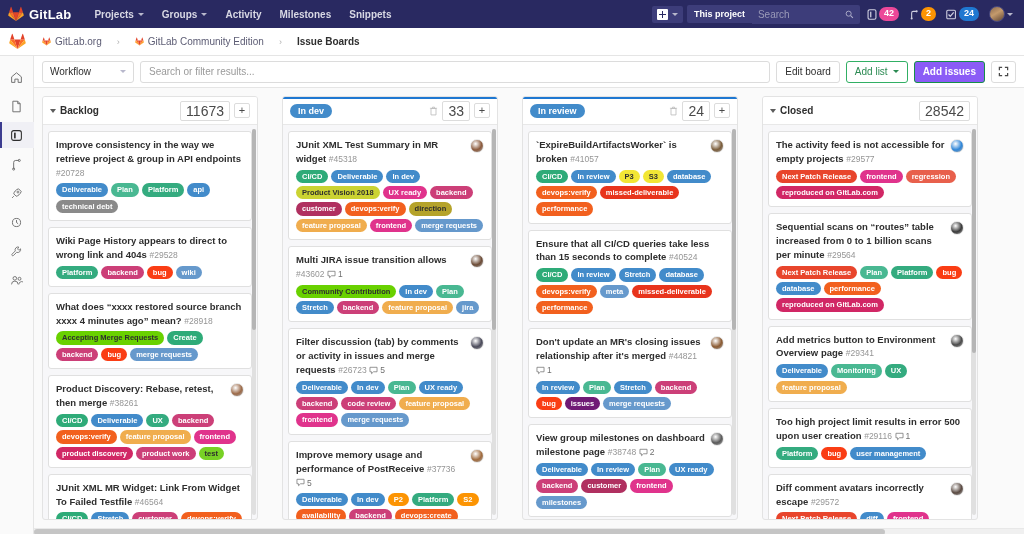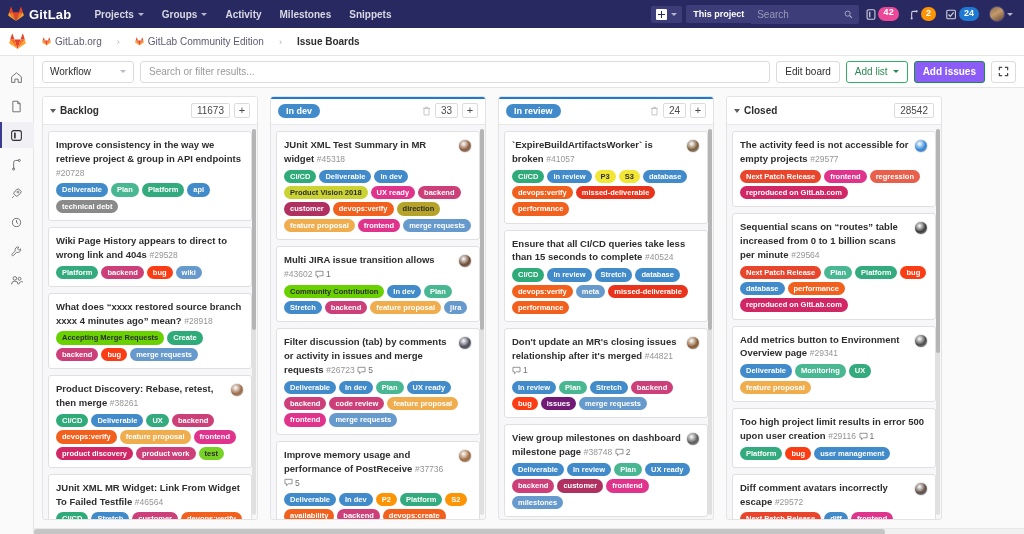--- a/index.html
+++ b/index.html
@@ -57,21 +57,21 @@
     cursor: text;
   }
   .search-field .ph { color: #9a9ab8; }
   .counter {
     display: flex; align-items: center; gap: 2px; padding: 0 3px; cursor: pointer;
   }
   .cbadge {
     font-size: 9px; font-weight: bold; color: #fff; border-radius: 7px;
     padding: 1px 5px; line-height: 1.3;
   }
-  .cb-green { background: #ec4899; font-family: Liberation Mono, monospace; }
+  .cb-green { background: #ec4899; }
   .cb-orange { background: #fc9403; }
   .cb-blue { background: #1f78d1; }
   .avatar-top {
     width: 16px; height: 16px; border-radius: 50%;
     background: linear-gradient(150deg,#8b6a4f 0%,#c49a6c 45%,#5c4434 100%);
     border: 1px solid #4a4a80;
   }
 
   
   .crumbbar {
@@ -126,21 +126,21 @@
     font-size: 10px; color: #2e2e2e; height: 22px; padding: 0 8px;
     display: flex; align-items: center; gap: 5px; cursor: pointer; white-space: nowrap;
   }
   .tb-btn.green-out { border-color: #31af64; color: #2b8a52; }
   .tb-btn.green-solid { background: #8b5cf6; border-color: #168f48; color: #fff; font-weight: bold; }
   .tb-btn.icon-only { padding: 0 6px; }
   .fs-icon { width: 11px; height: 11px; display:block; }
 
   
   .board {
-    flex: 1; background: #fafafa; display: flex; gap: 12px;
+    flex: 1; background: #fafafa; display: flex; gap: 24px;
     padding: 8px; overflow: hidden;
   }
   .list {
     flex: 1 1 0; min-width: 0; max-width: 216px;
     background: #f7f7f9; border: 1px solid #e3e3e3; border-radius: 3px;
     display: flex; flex-direction: column; overflow: hidden;
     position: relative;
   }
   .list.has-top-accent::before {
     content:''; position:absolute; left:0; right:0; top:0; height:2px;
@@ -159,21 +159,21 @@
     width: 0; height: 0; border-left: 3px solid transparent;
     border-right: 3px solid transparent; border-top: 4px solid #5c5c5c;
     cursor: pointer;
   }
   .list-pill {
     font-size: 9px; font-weight: bold; color: #fff; border-radius: 8px;
     padding: 2px 8px; white-space: nowrap;
   }
   .head-right { margin-left: auto; display: flex; align-items: center; gap: 4px; }
   .count-box {
-    border: 1px solid #dcdcdc; border-radius: 2px; font-size: 10px;
+    border: 1px solid #dcdcdc; border-radius: 2px; font-size: 14px;
     color: #4a4a4a; padding: 1px 5px; background: #fff; min-width: 22px; text-align: center;
   }
   .head-icon-btn {
     border: 1px solid #dcdcdc; border-radius: 2px; background: #fff;
     width: 16px; height: 15px; display: flex; align-items: center; justify-content: center;
     font-size: 11px; color: #4a4a4a; cursor: pointer; line-height: 1;
   }
   .trash-btn { color: #b0b0b0; cursor: pointer; display:flex; }
 
   .cards {

